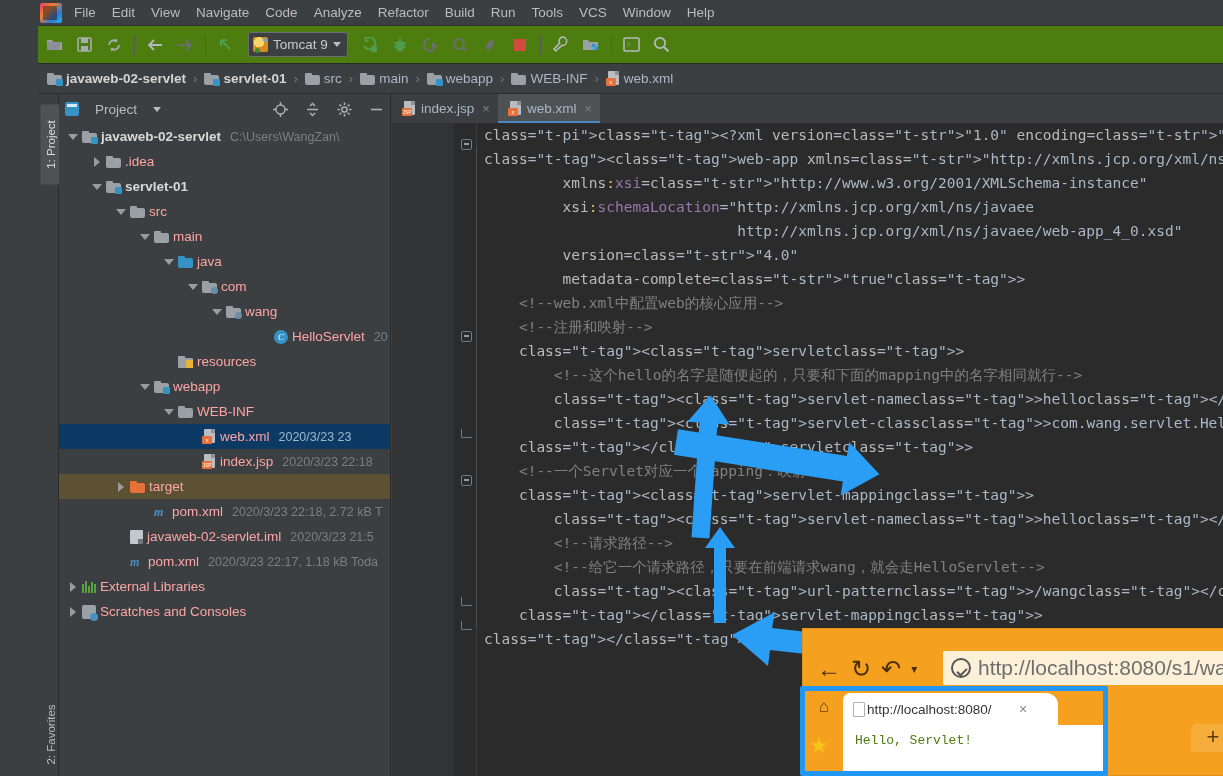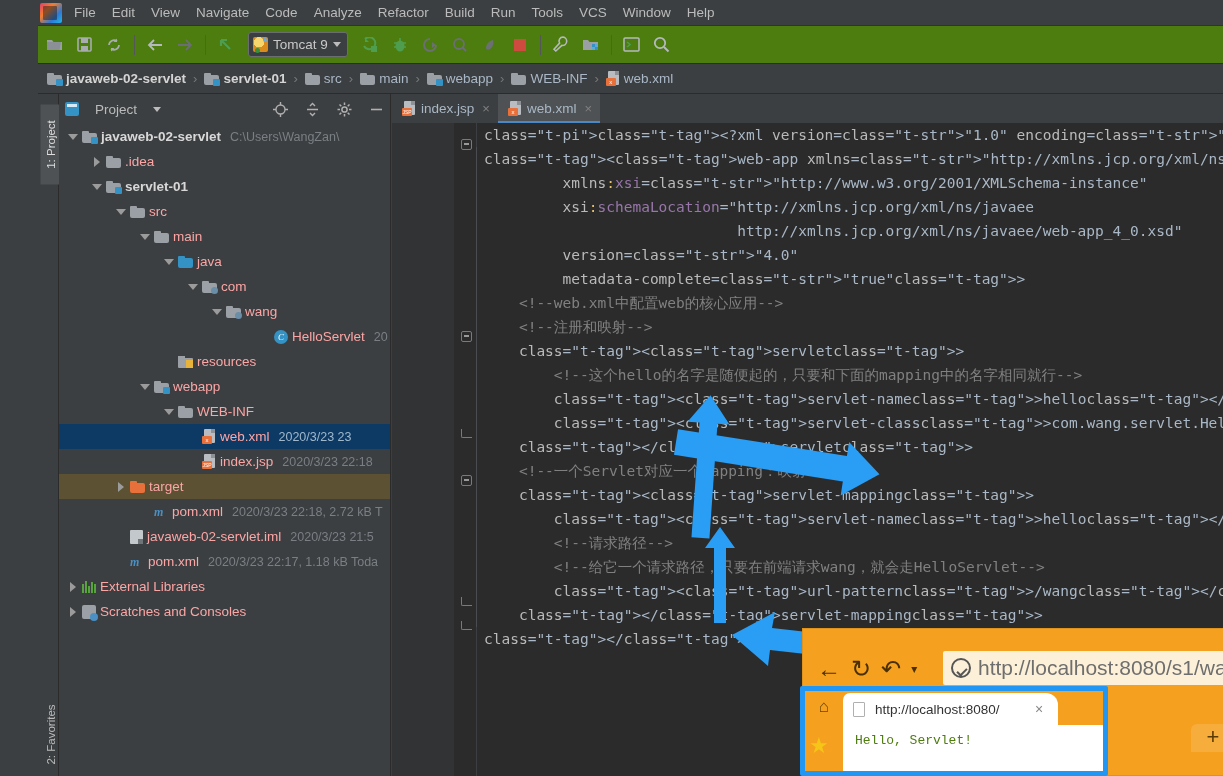--- a/index.html
+++ b/index.html
@@ -286,21 +286,21 @@
     border: 5px solid #2196f3; background: #f5a01e; border-radius: 2px;
   }
   .bf-tabstrip { position: relative; height: 34px; }
   .bf-home {
     position:absolute; left:8px; top:6px; width:22px; height:20px;
     color:#6b4300; font-size:17px; text-align:center;
   }
   .bf-tab {
     position:absolute; left:38px; top:2px; width:215px; height:32px;
     background:#ffffff; border-radius: 7px 12px 0 0;
-    display:flex; align-items:center; gap:10px; padding-left:10px;
+    display:flex; align-items:center; gap:2px; padding-left:10px;
   }
   .bf-tab .pg {
     width:12px;height:15px;background:#fff;border:1px solid #b0b0b0;border-radius:1px;
   }
   .bf-tab .lbl { font-size:13.5px; color:#333; white-space:nowrap; overflow:hidden; width:150px;}
   .bf-tab .x { color:#888; font-size:14px; }
   .bf-content {
     position:absolute; left:38px; top:34px; width:260px; height:46px;
     background:#ffffff;
   }

